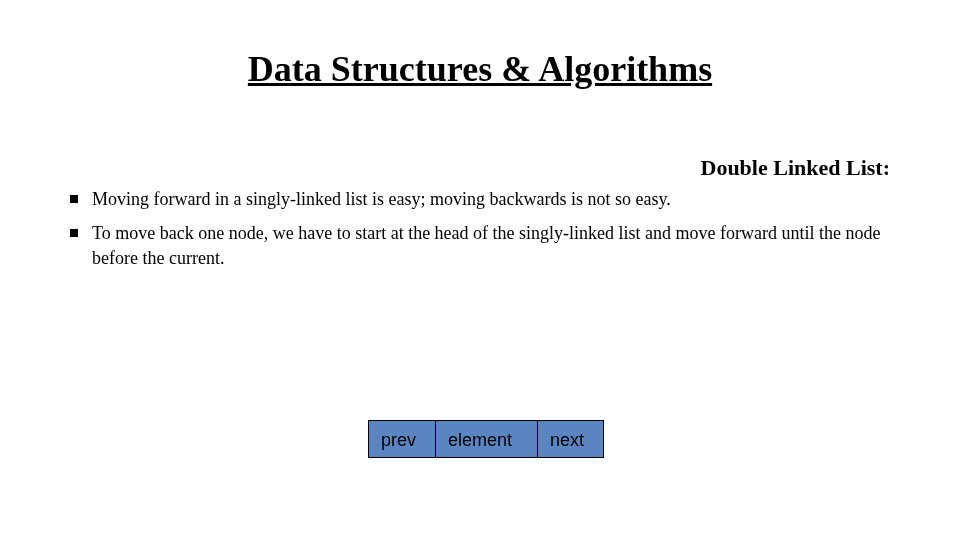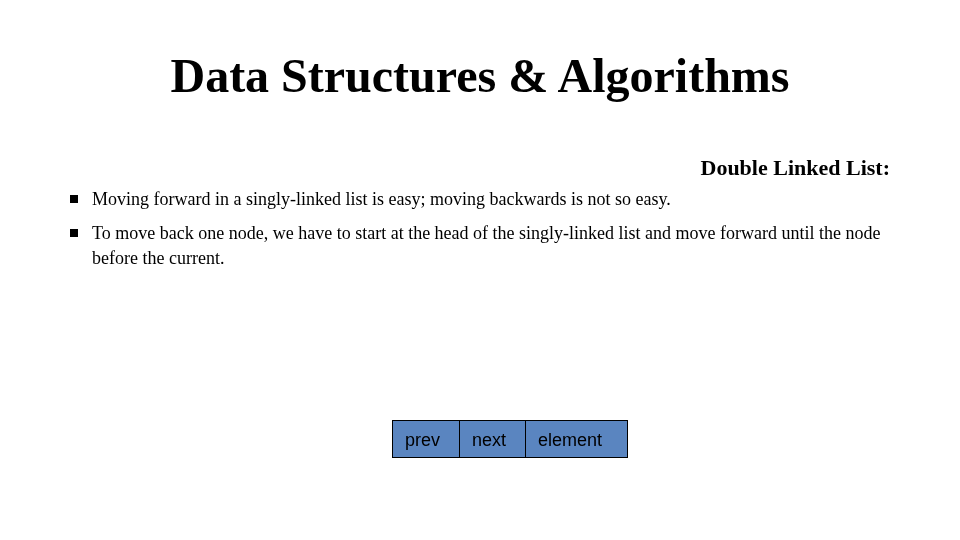--- a/index.html
+++ b/index.html
@@ -16,22 +16,23 @@
     width: 960px;
     height: 540px;
     box-sizing: border-box;
   }
   .title {
     position: absolute;
     top: 48px;
     left: 0;
     width: 100%;
     text-align: center;
-    font-size: 48px;
+    font-size: 36px;
     font-weight: bold;
+    text-decoration: underline;
   }
   .content {
     position: absolute;
     top: 155px;
     left: 70px;
     right: 70px;
   }
   .subtitle {
     font-size: 22px;
     font-weight: bold;
@@ -72,21 +73,21 @@
   .node-cell {
     border: 1.5px solid #000;
     background: #5a85c0;
     color: #000;
     height: 38px;
     line-height: 38px;
     padding: 0 12px;
     box-sizing: border-box;
   }
   .node-cell + .node-cell { border-left: none; }
-  .node-cell.prev  { width: 68px;  padding: 0 12px; margin-left: 24px; }
+  .node-cell.prev  { width: 68px;  padding: 0 12px; }
   .node-cell.elem  { width: 102px; padding: 0 12px; }
   .node-cell.next  { width: 66px;  padding: 0 12px; }
 </style>
 </head>
 <body>
 
 <div class="slide">
 
   <div class="title">Data Structures &amp; Algorithms</div>
 
@@ -97,17 +98,17 @@
         <span>Moving forward in a singly-linked list is easy; moving backwards is not so easy.</span><span class="em"></span><span></span>
       </li>
       <li>
         <span>To move back one node, we have to start at the head of the singly-linked list and move forward until the node before the current.</span><span class="em"></span><span></span>
       </li>
     </ul>
   </div>
 
   <div class="node-diagram">
     <div class="node-cell prev">prev</div>
+    <div class="node-cell elem">element</div>
     <div class="node-cell next">next</div>
-    <div class="node-cell elem">element</div>
   </div>
 
 </div>
 
 </body></html>

